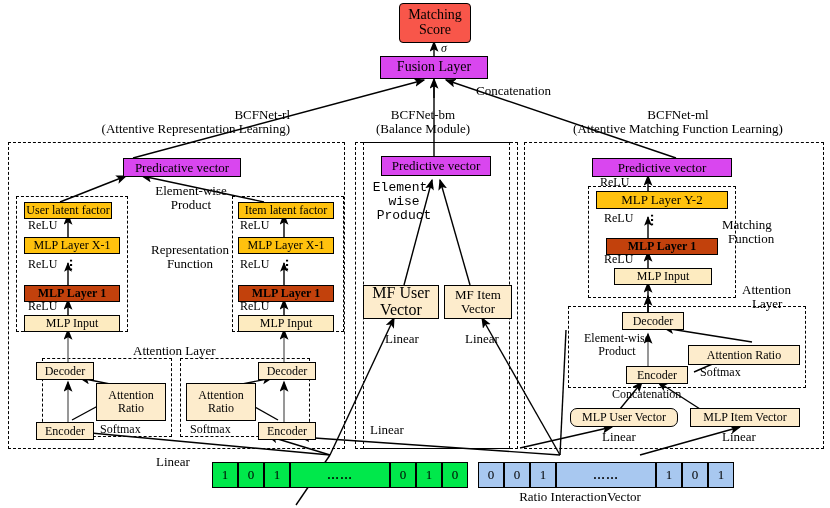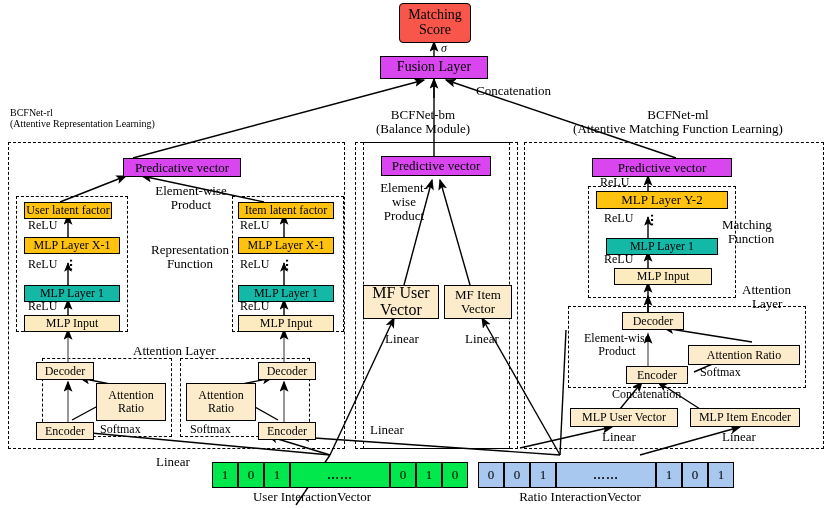--- a/index.html
+++ b/index.html
@@ -5,21 +5,21 @@
   html,body{margin:0;padding:0;background:#ffffff;}
   body{font-family:"Liberation Serif", serif;}
   #canvas{position:relative;width:830px;height:508px;overflow:hidden;background:#fff;}
 
   .box{position:absolute;box-sizing:border-box;border:1.6px solid #000;
        display:flex;align-items:center;justify-content:center;text-align:center;
        font-family:"Liberation Serif", serif;line-height:1.05;color:#000;z-index:6;}
   .red{background:#f8564a;}
   .orange{background:#d946ef;}
   .gold{background:#ffc20e;}
-  .lgold{background:#14b8a6;}
+  .lgold{background:#c2410c;font-weight:bold;}
   .cream{background:#fdebc0;}
   .cream2{background:#fdeccc;}
 
   .dash{position:absolute;box-sizing:border-box;border:1.7px dashed #000;z-index:2;}
 
   .lbl{position:absolute;font-family:"Liberation Serif", serif;color:#000;
        text-align:center;line-height:1.08;z-index:7;white-space:nowrap;}
 
   svg.ov{position:absolute;left:0;top:0;width:830px;height:508px;z-index:4;pointer-events:none;}
 
@@ -116,21 +116,21 @@
   <div class="box red" style="left:399px;top:3px;width:72px;height:40px;font-size:14px;border-radius:4px;flex-direction:column;">
     <span style="display:block;">Matching Score</span>
   </div>
   <div class="lbl" style="left:441px;top:42px;font-size:12px;font-style:italic;">σ</div>
 
   <div class="box orange" style="left:380px;top:56px;width:108px;height:23px;font-size:14px;">
     <span>Fusion Layer</span>
   </div>
   <div class="lbl" style="left:476px;top:84px;font-size:13px;">Concatenation</div>
 
-  <div class="lbl" style="left:10px;top:108px;width:280px;text-align:left;font-size:10px;">
+  <div class="lbl" style="left:10px;top:108px;width:280px;text-align:right;font-size:13px;">
     <div>BCFNet-rl</div>
     <div>(Attentive Representation Learning)</div>
   </div>
   <div class="lbl" style="left:338px;top:108px;width:170px;text-align:center;font-size:13px;">
     <div>BCFNet-bm</div>
     <div>(Balance Module)</div>
   </div>
   <div class="lbl" style="left:530px;top:108px;width:296px;text-align:center;font-size:13px;">
     <div>BCFNet-ml</div>
     <div>(Attentive Matching Function Learning)</div>
@@ -216,21 +216,21 @@
   <div class="box cream2" style="left:258px;top:422px;width:58px;height:18px;font-size:12px;">
     <span>Encoder</span>
   </div>
   <div class="lbl" style="left:190px;top:423px;font-size:12px;">Softmax</div>
 
   <div class="lbl" style="left:156px;top:455px;font-size:13px;">Linear</div>
 
   <div class="box orange" style="left:381px;top:156px;width:110px;height:20px;font-size:13px;">
     <span>Predictive vector</span>
   </div>
-  <div class="lbl" style="left:372px;top:181px;width:64px;text-align:center;font-size:13px;">
+  <div class="lbl" style="left:372px;top:181px;width:64px;text-align:center;font-size:13px;font-family:Liberation Mono, monospace;">
     <div>Element-</div>
     <div>wise</div>
     <div>Product</div>
   </div>
 
   <div class="box cream2" style="left:363px;top:285px;width:76px;height:34px;font-size:16px;flex-direction:column;">
     <span>MF User</span>
     <span>Vector</span>
   </div>
   <div class="box cream2" style="left:444px;top:285px;width:68px;height:34px;font-size:13px;flex-direction:column;">
@@ -281,39 +281,38 @@
   <div class="box cream2" style="left:688px;top:345px;width:112px;height:20px;font-size:12px;">
     <span>Attention Ratio</span>
   </div>
   <div class="box cream2" style="left:626px;top:366px;width:62px;height:18px;font-size:12px;">
     <span>Encoder</span>
   </div>
   <div class="lbl" style="left:700px;top:366px;font-size:12px;">Softmax</div>
 
   <div class="lbl" style="left:612px;top:388px;font-size:12px;">Concatenation</div>
 
-  <div class="box cream2" style="left:570px;top:408px;width:108px;height:19px;font-size:12px;">
+  <div class="box cream2" style="left:570px;top:408px;width:108px;height:19px;font-size:12px;border-radius:7px;">
     <span>MLP User Vector</span>
   </div>
   <div class="box cream2" style="left:690px;top:408px;width:110px;height:19px;font-size:12px;">
-    <span>MLP Item Encoder</span>
+    <span>MLP Item Vector</span>
   </div>
   <div class="lbl" style="left:602px;top:430px;font-size:13px;">Linear</div>
   <div class="lbl" style="left:722px;top:430px;font-size:13px;">Linear</div>
 
   <div class="cellrow" id="user-vector" style="left:212px;top:462px;">
       <div class="cell g" style="width: 26px;">1</div>
       <div class="cell g" style="width: 26px;">0</div>
       <div class="cell g" style="width: 26px;">1</div>
       <div class="cell g dots" style="width: 100px;">……</div>
       <div class="cell g" style="width: 26px;">0</div>
       <div class="cell g" style="width: 26px;">1</div>
       <div class="cell g" style="width: 26px;">0</div>
     </div>
-  <div class="lbl" style="left:212px;top:490px;width:200px;text-align:center;font-size:13px;">User InteractionVector</div>
 
   <div class="cellrow" id="item-vector" style="left:478px;top:462px;">
       <div class="cell b" style="width: 26px;">0</div>
       <div class="cell b" style="width: 26px;">0</div>
       <div class="cell b" style="width: 26px;">1</div>
       <div class="cell b dots" style="width: 100px;">……</div>
       <div class="cell b" style="width: 26px;">1</div>
       <div class="cell b" style="width: 26px;">0</div>
       <div class="cell b" style="width: 26px;">1</div>
     </div>

